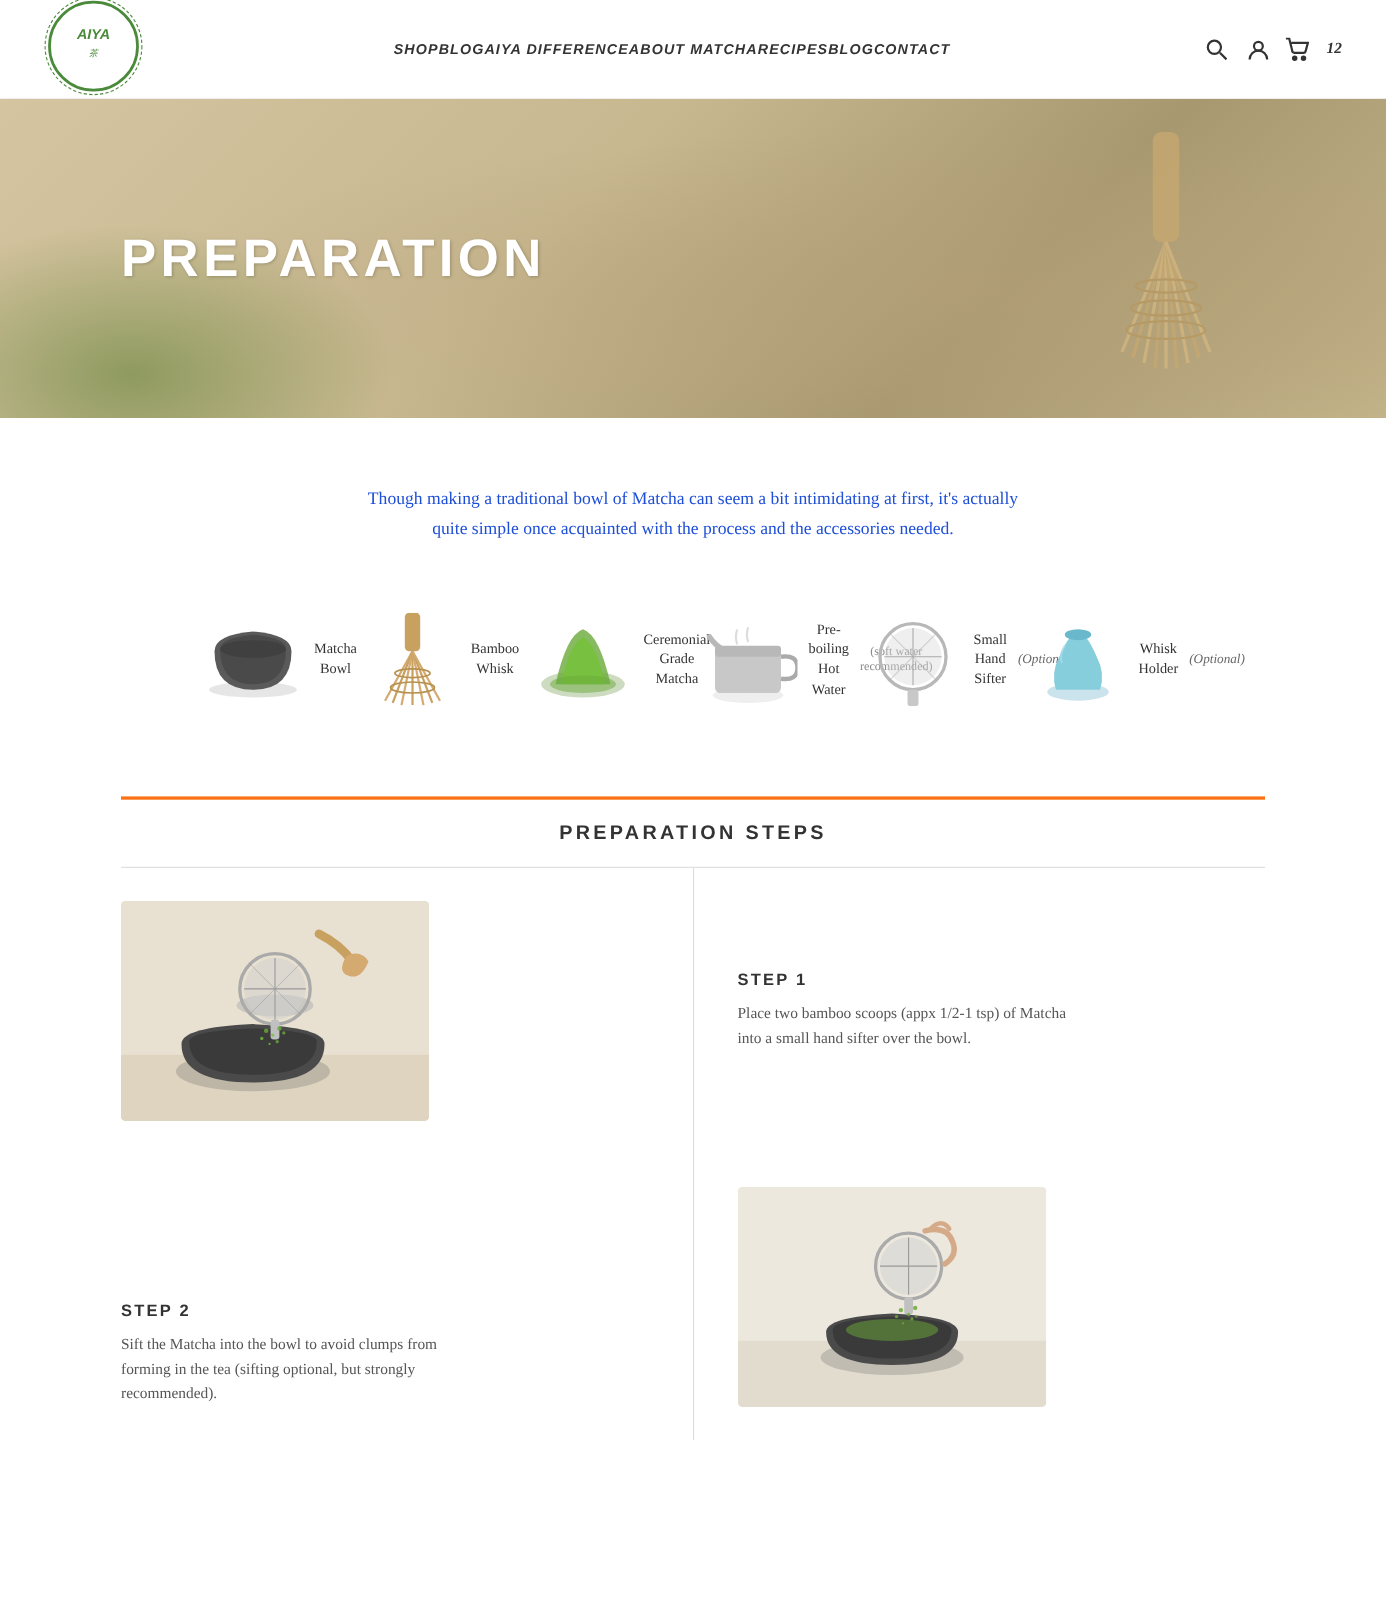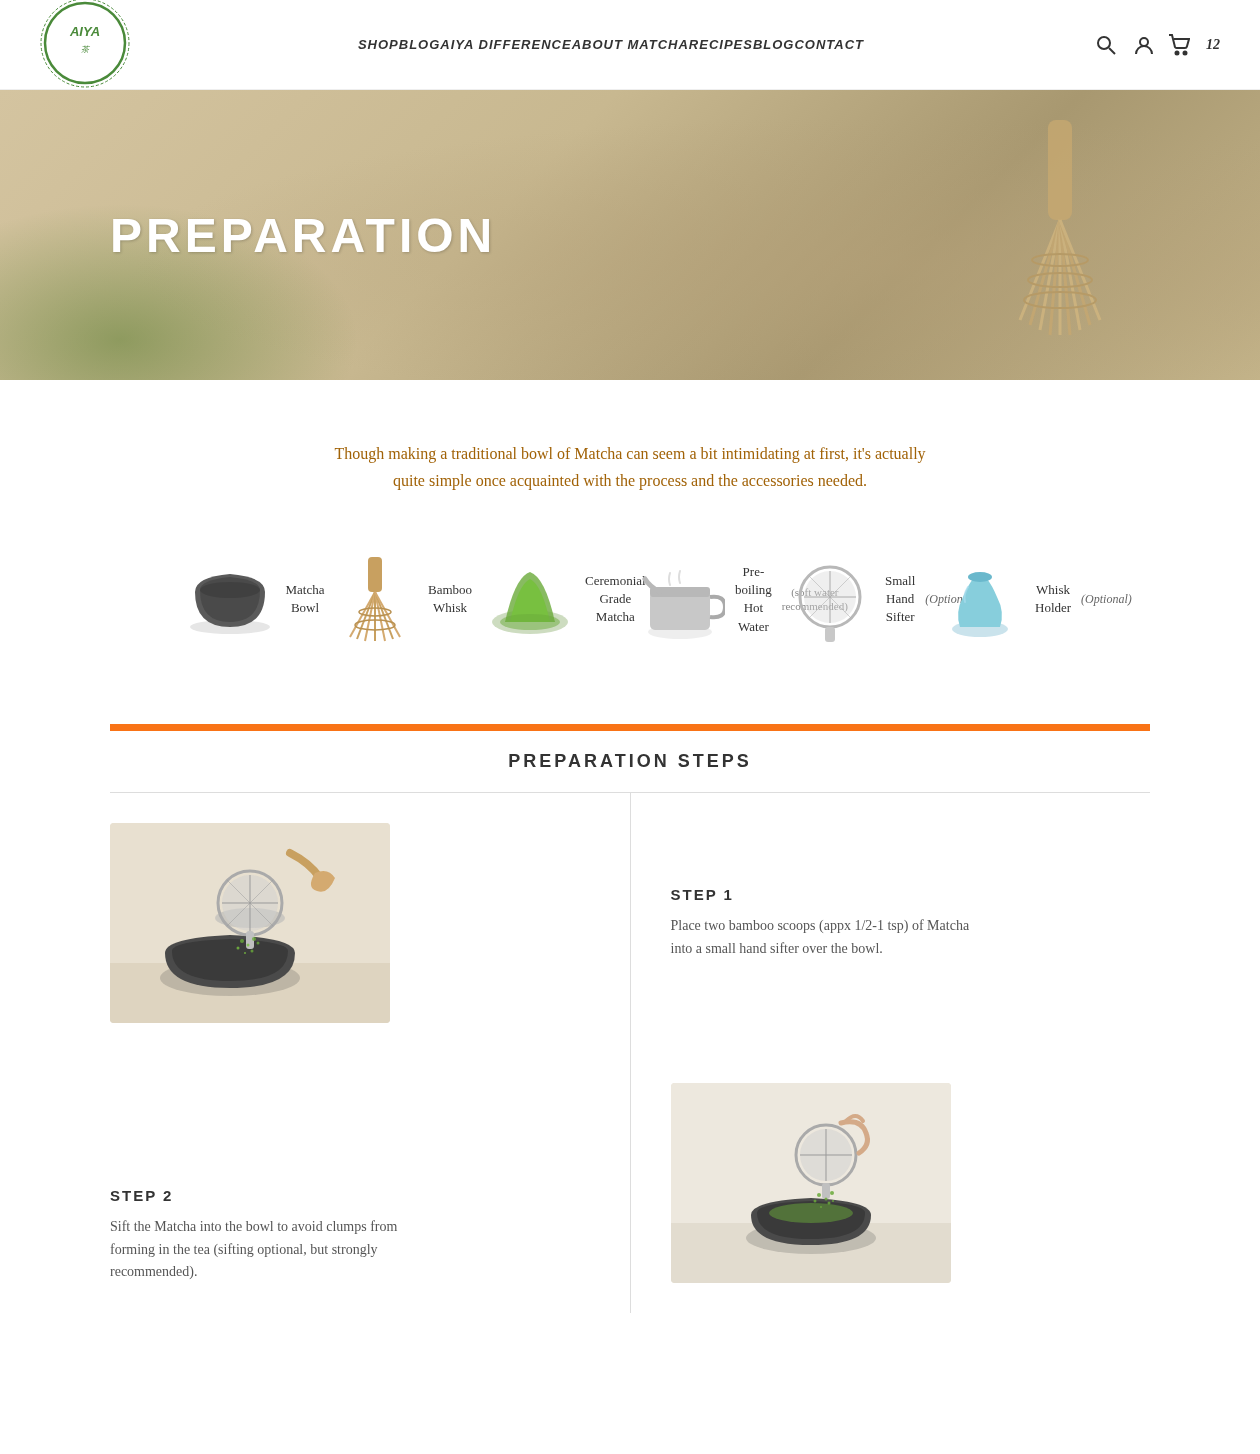--- a/index.html
+++ b/index.html
@@ -114,21 +114,21 @@
     
     .intro-section {
       text-align: center;
       padding: 60px 40px 40px;
       max-width: 700px;
       margin: 0 auto;
     }
     .intro-text {
       font-size: 16px;
       line-height: 1.7;
-      color: #a16207;
+      color: #1d4ed8;
       font-family: 'Georgia', serif;
     }
 
     
     .accessories-section {
       padding: 20px 60px 60px;
       text-align: center;
     }
     .section-title {
       font-family: 'Arial', sans-serif;
@@ -174,21 +174,21 @@
       text-align: center;
       line-height: 1.3;
     }
 
     
     .prep-steps-section {
       padding: 20px 110px 60px;
     }
     .prep-steps-header {
       text-align: center;
-      border-top: 7px solid #f97316;
+      border-top: 3px solid #f97316;
       border-bottom: 1px solid #ddd;
       padding: 20px 0;
       margin-bottom: 0;
     }
     .prep-steps-title {
       font-family: 'Arial', sans-serif;
       font-size: 18px;
       font-weight: 700;
       letter-spacing: 3px;
       color: #333;

